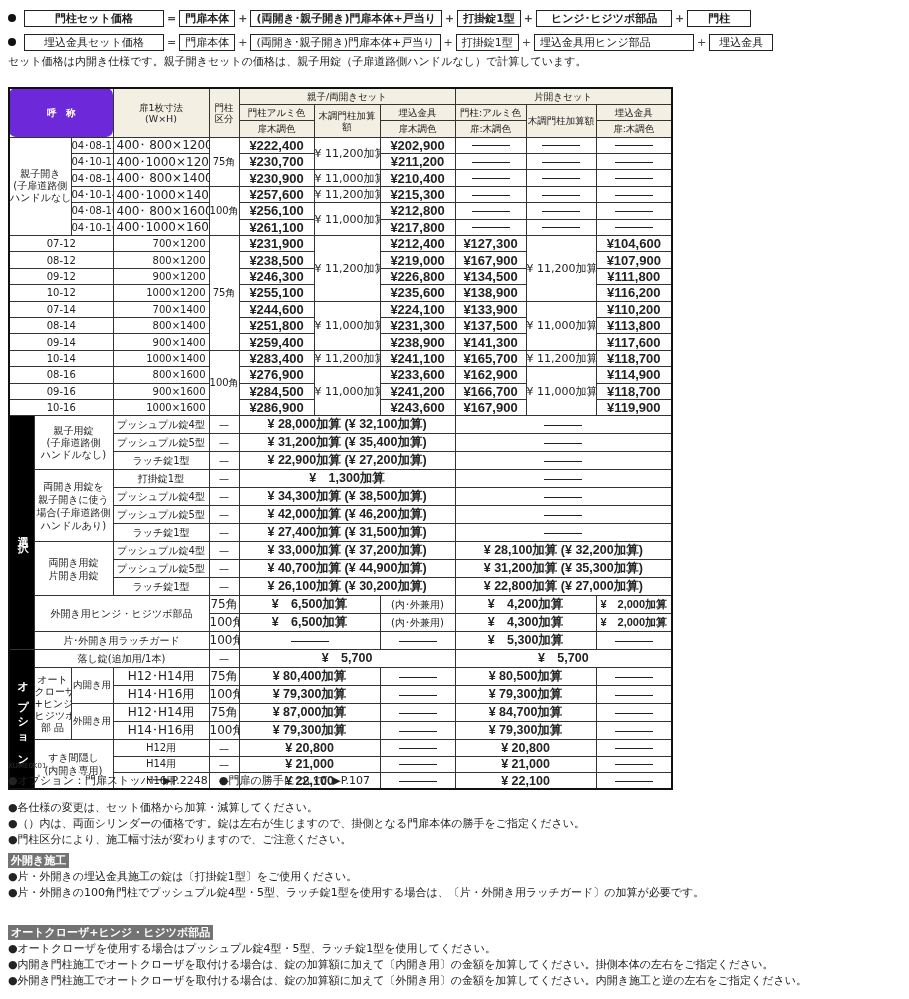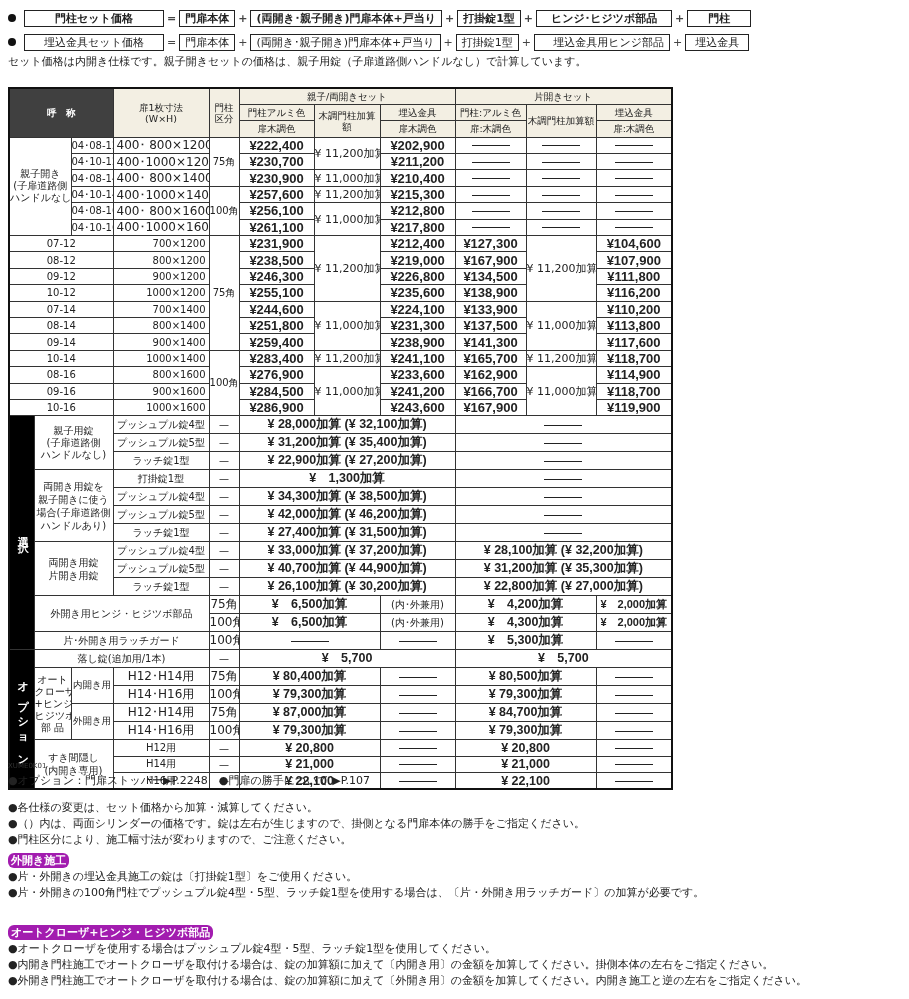--- a/index.html
+++ b/index.html
@@ -5,30 +5,30 @@
   * { box-sizing: border-box; margin: 0; padding: 0; }
   body { width: 909px; height: 999px; background: #fff; font-family: "DejaVu Sans", sans-serif; color: #222; position: relative; overflow: hidden; }
   .formula { position: absolute; left: 8px; display: flex; align-items: center; font-size: 11px; height: 18px; }
   .formula .dot { width: 8px; height: 8px; border-radius: 50%; background: #111; margin-right: 8px; }
   .formula .box { border: 1px solid #222; padding: 0 5px; height: 17px; line-height: 16px; white-space: nowrap; }
   .formula .op { padding: 0 3px; color: #444; }
   .note-top { position: absolute; left: 8px; top: 54px; font-size: 11px; }
   table.price { position: absolute; left: 8px; top: 87px; width: 663px; border-collapse: collapse; font-size: 10px; table-layout: fixed; border: 2px solid #111; }
   table.price td, table.price th { border: 1px solid #333; height: 16.4px; text-align: center; vertical-align: middle; padding: 0; white-space: nowrap; overflow: hidden; }
   table.price th { background: #f3efe3; font-weight: normal; font-size: 9.5px; line-height: 11px; }
-  table.price th.black { background: #404040; color: #fff; font-weight: bold; }
+  table.price th.black { background: #6d28d9; color: #fff; font-weight: bold; border-radius: 7px; }
   .price-val { font-weight: bold; font-size: 13px; font-family: "Liberation Sans", sans-serif; }
   .add-val { font-size: 11px; }
   .big-add { font-weight: bold; font-size: 12.5px; font-family: "Liberation Sans", sans-serif; }
   .dash { display: inline-block; width: 38px; border-top: 1px solid #222; vertical-align: middle; }
   .sm { font-size: 12px; }
   .vlabel { background: #000; color: #fff; font-weight: bold; writing-mode: vertical-rl; font-size: 11px; letter-spacing: 6px; }
   .code { position: absolute; left: 8px; top: 762px; font-size: 7px; color: #333; }
   .notes { position: absolute; left: 8px; font-size: 11px; line-height: 16px; }
-  .sect { display: inline-block; background: #a21caf; color: #fff; font-weight: bold; padding: 0 3px; font-size: 11px; line-height: 15px; border-radius: 6px; }
+  .sect { display: inline-block; background: #737373; color: #fff; font-weight: bold; padding: 0 3px; font-size: 11px; line-height: 15px; }
   .tl { text-align: left !important; padding-left: 3px !important; }
   .tr { text-align: right !important; padding-right: 3px !important; }
 </style>
 </head>
 <body>
 
 <div class="formula" style="top:9px;font-weight:bold;">
   <span class="dot"></span>
   <span class="box" style="width:140px;text-align:center;">門柱セット価格</span>
   <span class="op">=</span>
@@ -45,21 +45,21 @@
 <div class="formula" style="top:33px;">
   <span class="dot"></span>
   <span class="box" style="width:140px;text-align:center;">埋込金具セット価格</span>
   <span class="op">=</span>
   <span class="box">門扉本体</span>
   <span class="op">+</span>
   <span class="box">(両開き･親子開き)門扉本体+戸当り</span>
   <span class="op">+</span>
   <span class="box">打掛錠1型</span>
   <span class="op">+</span>
-  <span class="box" style="width:136px;text-align:right;">埋込金具用ヒンジ部品</span>
+  <span class="box" style="width:160px;text-align:left;">埋込金具用ヒンジ部品</span>
   <span class="op">+</span>
   <span class="box" style="width:64px;text-align:center;">埋込金具</span>
 </div>
 <div class="note-top">セット価格は内開き仕様です。親子開きセットの価格は、親子用錠（子扉道路側ハンドルなし）で計算しています。</div>
 
 <table class="price">
   <colgroup>
     <col style="width:25px">
       <col style="width:37px">
       <col style="width:42px">

